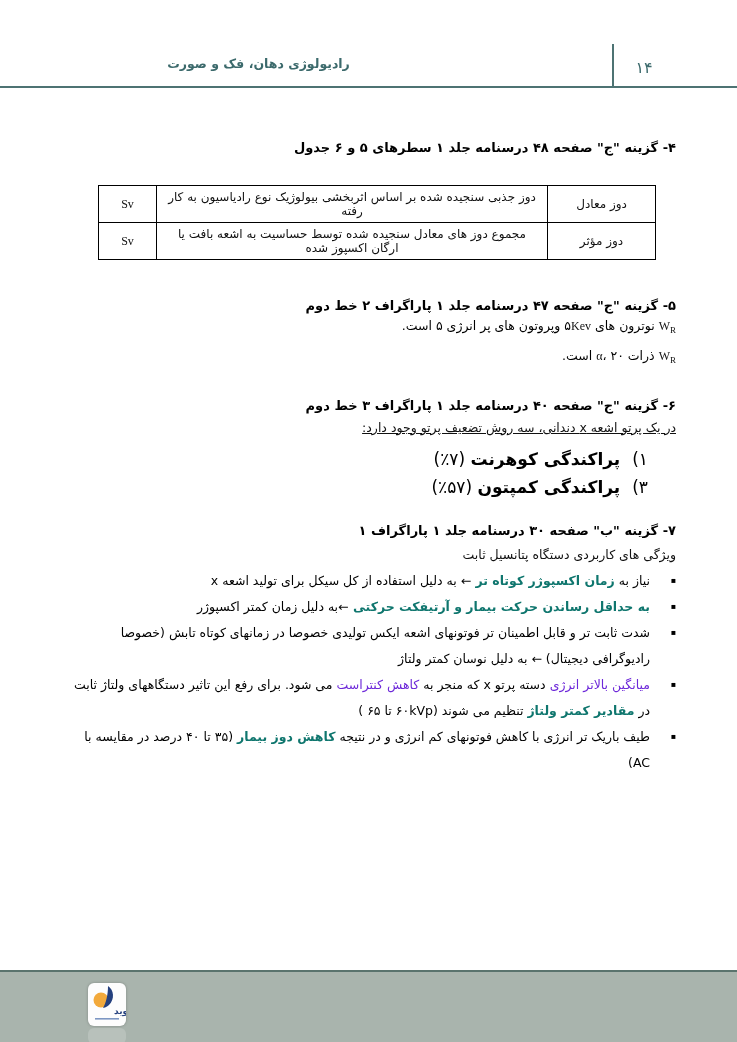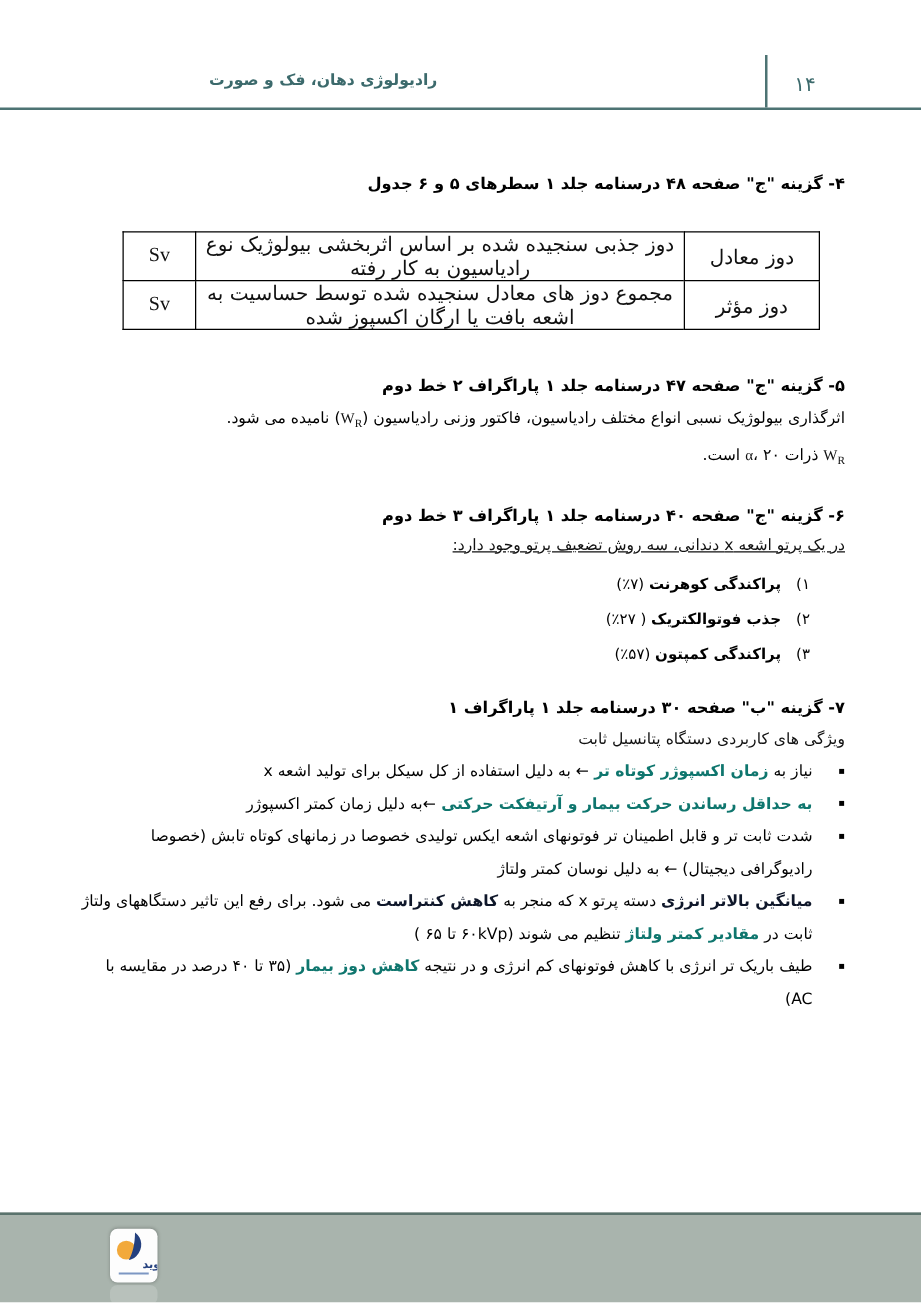--- a/index.html
+++ b/index.html
@@ -34,36 +34,36 @@
   .bodyline{font-size:12.5px;line-height:26px;margin:0;}
   .p1{margin-top:4px;}
   .p6{margin-top:2px;text-decoration:underline;}
   .p7{margin-top:4px;}
   
   table.dose{
     border-collapse:collapse;margin:30px 20px 0 0;width:558px;table-layout:fixed;
   }
   table.dose td{
     border:1px solid #000;height:36px;text-align:center;vertical-align:middle;
-    font-size:16px;padding:0 6px;
+    font-size:12px;padding:0 6px;
   }
   td.col-label{width:95px;}
   td.col-unit{width:45px;}
   
   .items{margin-top:4px;padding-right:28px;}
-  .item{font-size:12px;line-height:28px;}
+  .item{font-size:17px;line-height:28px;}
   
   .bullets{margin-top:0;}
   .bullet{display:flex;direction:rtl;font-size:12.5px;line-height:26px;}
   .bullet .marker{flex:0 0 18px;font-size:8px;line-height:26px;color:#000;text-align:right;padding-left:8px;}
   .bullet .btext{flex:1;}
   
   .pt-k{color:#000;}
   .pt-g{color:#0f766e;font-weight:bold;}
-  .pt-r{color:#0f172a;font-weight:bold;}
+  .pt-r{color:#6d28d9;font-weight:normal;}
   .pt-b{color:#000;font-weight:bold;}
   .pt-num{color:#000;margin-left:12px;}
   .pt-lat{font-family:"Liberation Serif","DejaVu Serif",serif;font-size:12px;}
   .pt-lat sub{font-size:9px;}
   
   .footer{
     position:absolute;left:0;bottom:0;width:737px;height:70px;
     background:#a9b4ad;border-top:2px solid #5a736d;
   }
   .logo{
@@ -102,28 +102,27 @@
     </tr>
     <tr>
       <td class="col-label">دوز مؤثر</td>
       <td>مجموع دوز های معادل سنجیده شده توسط حساسیت به اشعه بافت یا ارگان اکسپوز شده</td>
       <td class="col-unit pt-lat">Sv</td>
     </tr>
   </tbody>
     </table>
 
   <p class="sec-heading h5">۵- گزینه "ج" صفحه ۴۷ درسنامه جلد ۱ پاراگراف ۲ خط دوم</p>
-  <p class="bodyline p1"><span class="pt-k">اثرگذاری بیولوژیک نسبی انواع مختلف رادیاسیون، فاکتور وزنی رادیاسیون (</span><span class="pt-lat">W<sub>R</sub></span><span class="pt-k">) نامیده می شود.</span></p>
+  <p class="bodyline"><span class="pt-lat">W<sub>R</sub></span><span class="pt-k"> نوترون های ۵</span><span class="pt-lat">Kev</span><span class="pt-k"> وپروتون های پر انرژی ۵ است.</span></p>
   <p class="bodyline"><span class="pt-lat">W<sub>R</sub></span><span class="pt-k"> ذرات </span><span class="pt-lat">α</span><span class="pt-k">، ۲۰ است.</span></p>
 
   <p class="sec-heading h6">۶- گزینه "ج" صفحه ۴۰ درسنامه جلد ۱ پاراگراف ۳ خط دوم</p>
   <p class="bodyline p6">در یک پرتو اشعه x دندانی، سه روش تضعیف پرتو وجود دارد:</p>
   <div class="items">
     <div class="item"><span class="pt-num">۱)</span><span class="pt-b">پراکندگی کوهرنت</span><span class="pt-k"> (۷٪)</span></div>
-    <div class="item"><span class="pt-num">۲)</span><span class="pt-b">جذب فوتوالکتریک</span><span class="pt-k"> ( ۲۷٪)</span></div>
     <div class="item"><span class="pt-num">۳)</span><span class="pt-b">پراکندگی کمپتون</span><span class="pt-k"> (۵۷٪)</span></div>
   </div>
 
   <p class="sec-heading h7">۷- گزینه "ب" صفحه ۳۰ درسنامه جلد ۱ پاراگراف ۱</p>
   <p class="bodyline p7">ویژگی های کاربردی دستگاه پتانسیل ثابت</p>
   <div class="bullets">
     <div class="bullet">
       <span class="marker">▪</span>
       <span class="btext"><span class="pt-k">نیاز به </span><span class="pt-g">زمان اکسپوژر کوتاه تر </span><span class="pt-k">← به دلیل استفاده از کل سیکل برای تولید اشعه x</span></span>
     </div>

